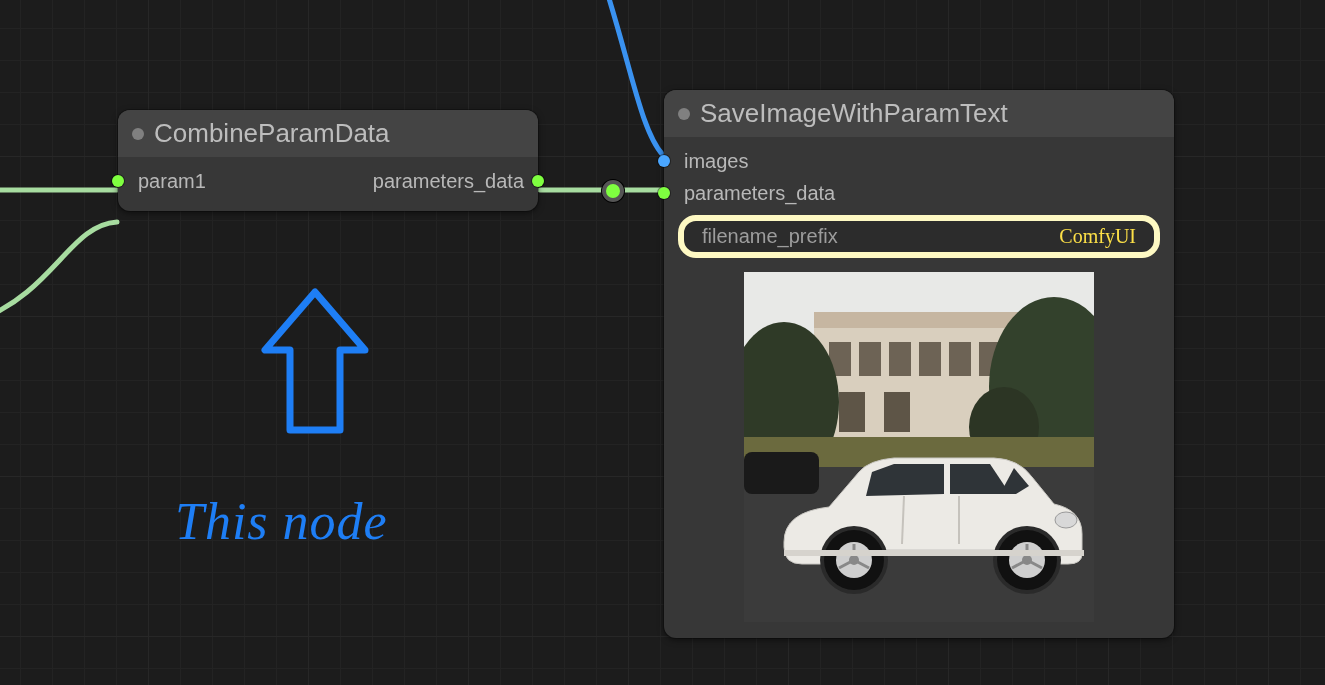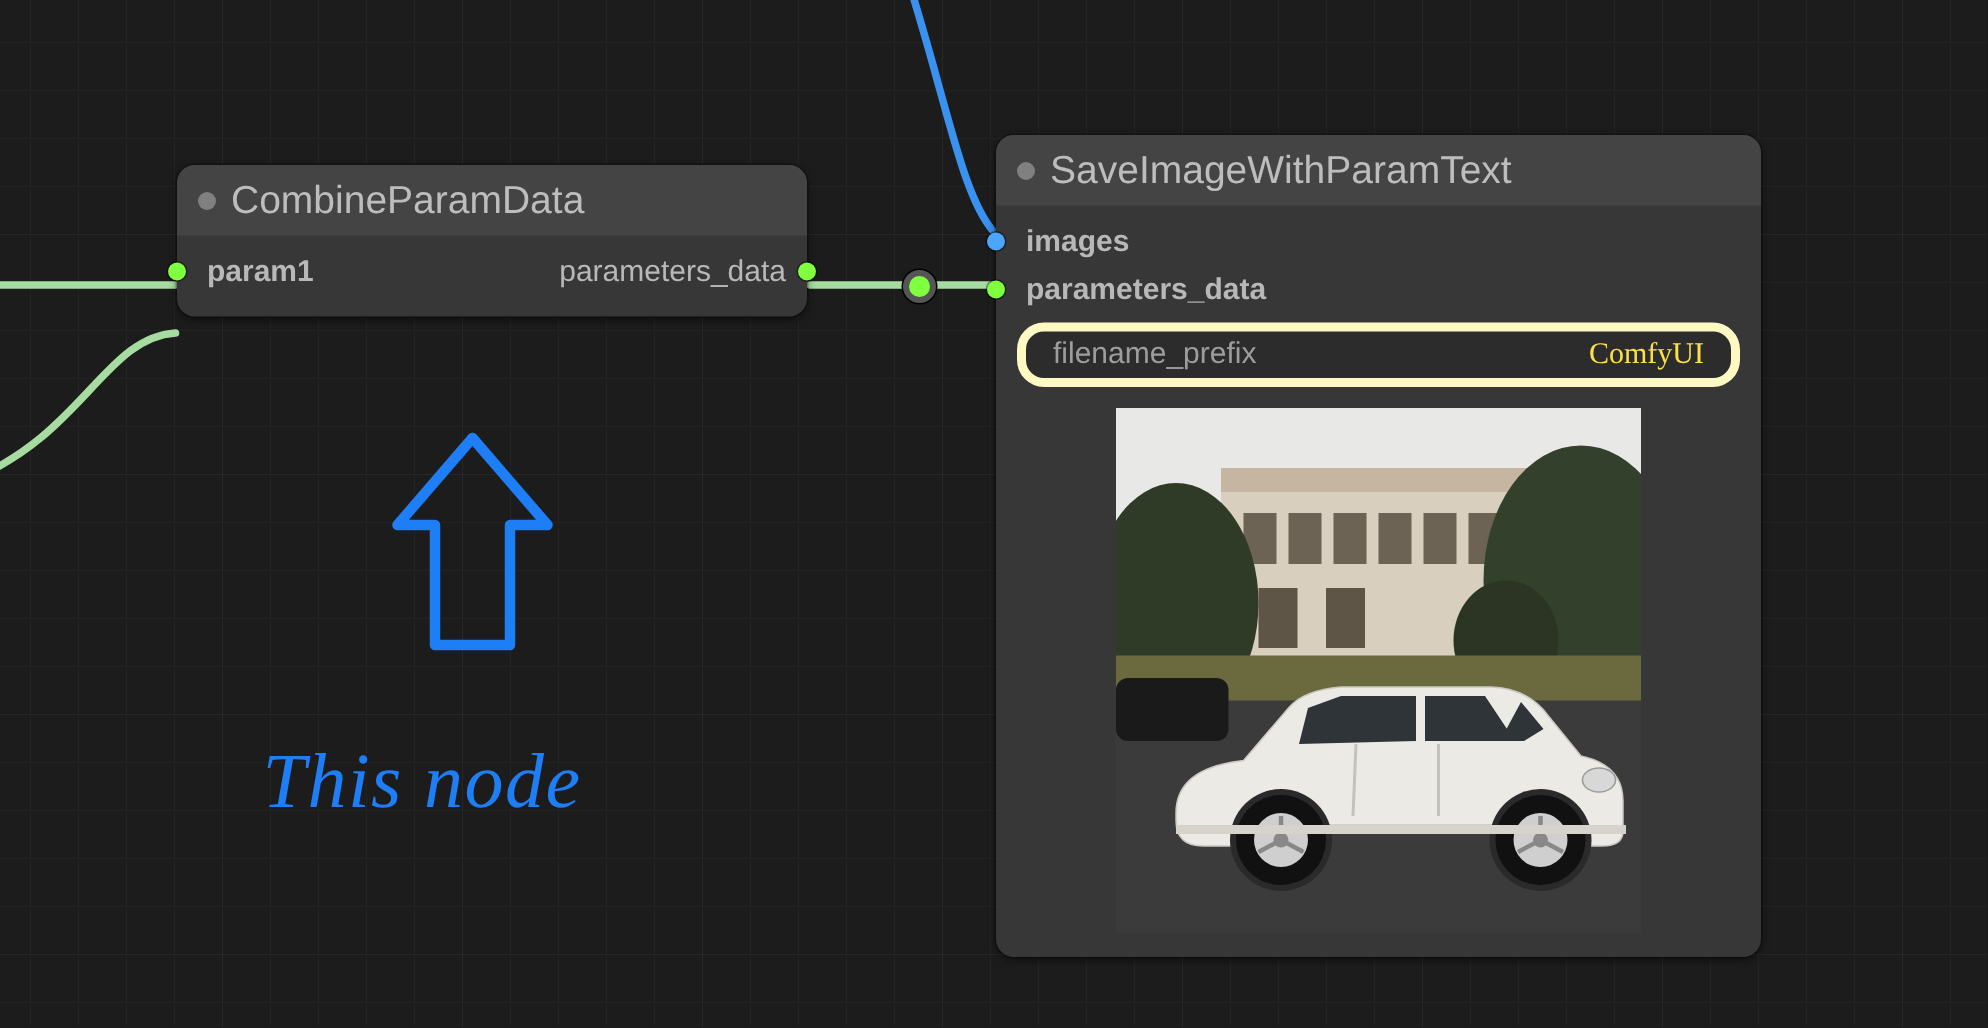--- a/index.html
+++ b/index.html
@@ -79,21 +79,21 @@
     height: 12px;
     border-radius: 50%;
     top: 50%;
     transform: translateY(-50%);
     box-shadow: 0 0 0 1px rgba(0,0,0,0.4);
   }
   .port-row.left .port-dot { left: -6px; }
   .port-row.right .port-dot { right: -6px; }
   .dot-green { background: #7fff40; }
   .dot-blue  { background: #4aa6ff; }
-  .port-label-left { margin-left: 6px; font-weight: bold; }
+  .port-label-left { margin-left: 6px; }
 
   
   .widget-row {
     margin: 6px 14px;
     background: #2c2c2c;
     border: 6px solid #fef9c3;
     border-radius: 18px;
     display: flex;
     justify-content: space-between;
     align-items: center;

